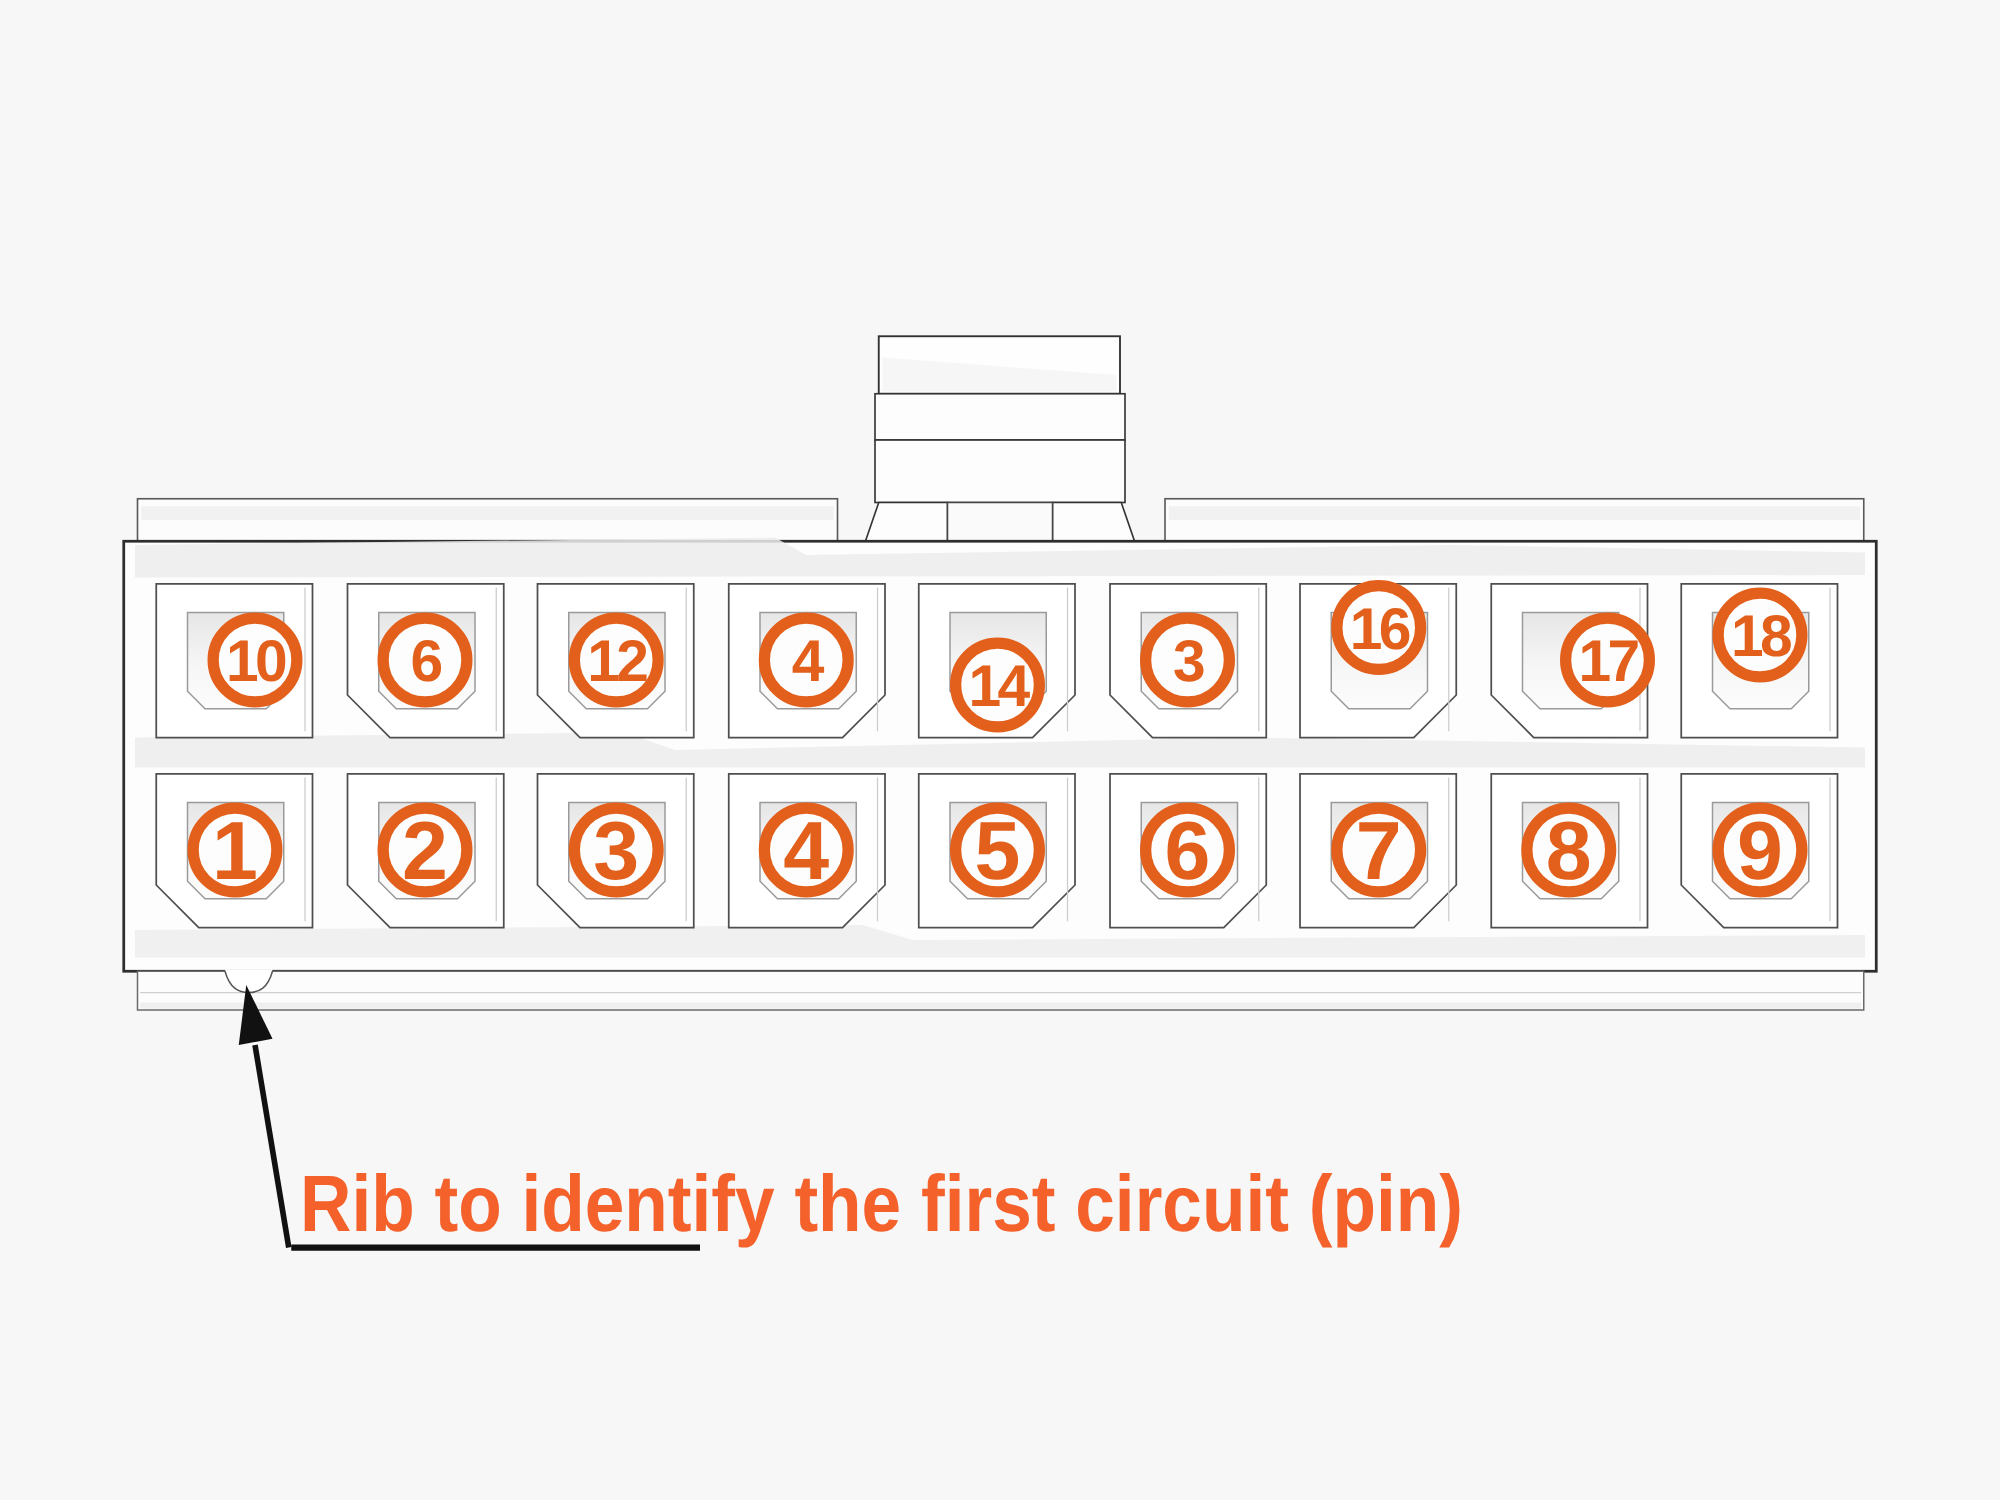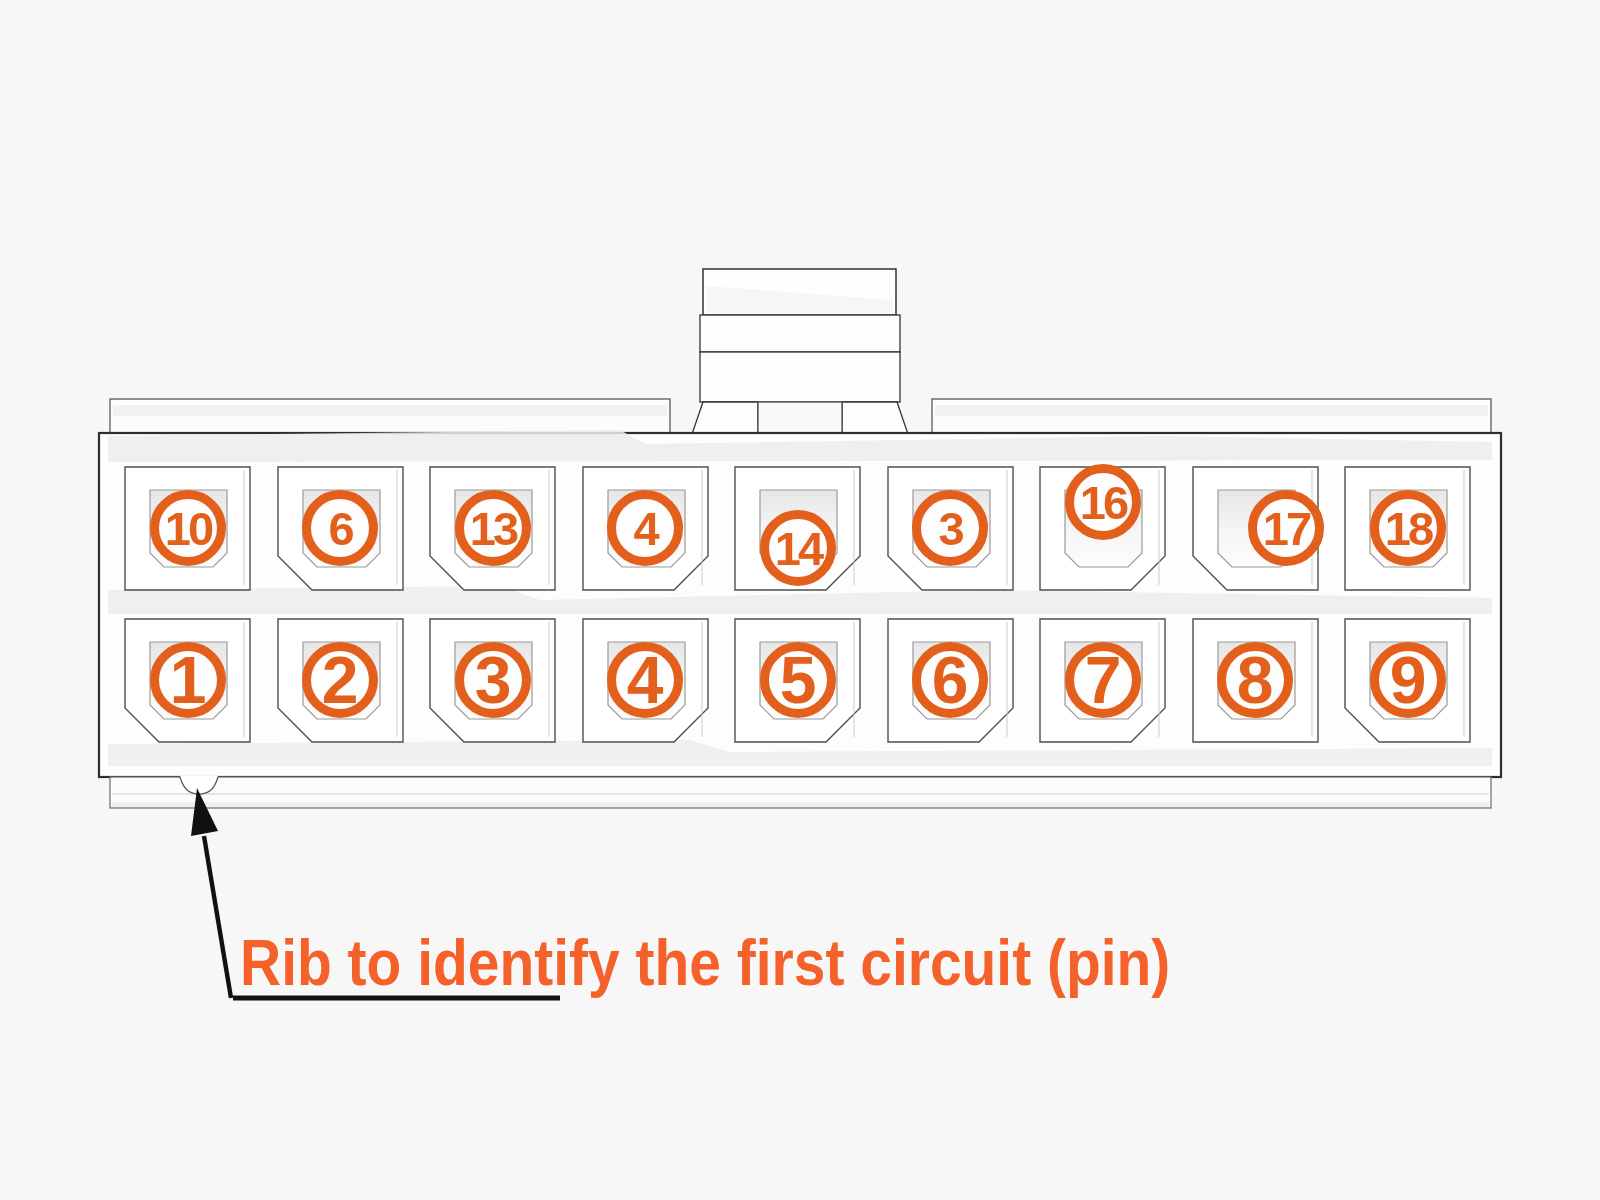--- a/index.html
+++ b/index.html
@@ -151,45 +151,45 @@
       </g>
     </g>
 
     <g>
       <line x1="233" y1="998" x2="560" y2="998" stroke="var(--arrow,#111)" stroke-width="5"></line>
       <line x1="231" y1="998" x2="204" y2="836" stroke="var(--arrow,#111)" stroke-width="4.5"></line>
       <polygon points="197,788 218,831 191,836" fill="var(--arrow,#111)"></polygon>
     </g>
   </svg>
 
-  <div class="pin double" style="left:150px;top:490px">
+  <div class="pin double" style="left:166px;top:490px">
       <span>10</span>
     </div>
   <div class="pin double" style="left:302px;top:490px">
       <span>6</span>
     </div>
   <div class="pin double" style="left:455px;top:490px">
-      <span>13</span>
+      <span>12</span>
     </div>
   <div class="pin double" style="left:607px;top:490px">
       <span>4</span>
     </div>
   <div class="pin double" style="left:760px;top:510px">
       <span>14</span>
     </div>
   <div class="pin double" style="left:912px;top:490px">
       <span>3</span>
     </div>
   <div class="pin double" style="left:1065px;top:464px">
       <span>16</span>
     </div>
   <div class="pin double" style="left:1248px;top:490px">
       <span>17</span>
     </div>
-  <div class="pin double" style="left:1370px;top:490px">
+  <div class="pin double" style="left:1370px;top:470px">
       <span>18</span>
     </div>
 
   <div class="pin single" style="left:150px;top:642px">
       <span>1</span>
     </div>
   <div class="pin single" style="left:302px;top:642px">
       <span>2</span>
     </div>
   <div class="pin single" style="left:455px;top:642px">

